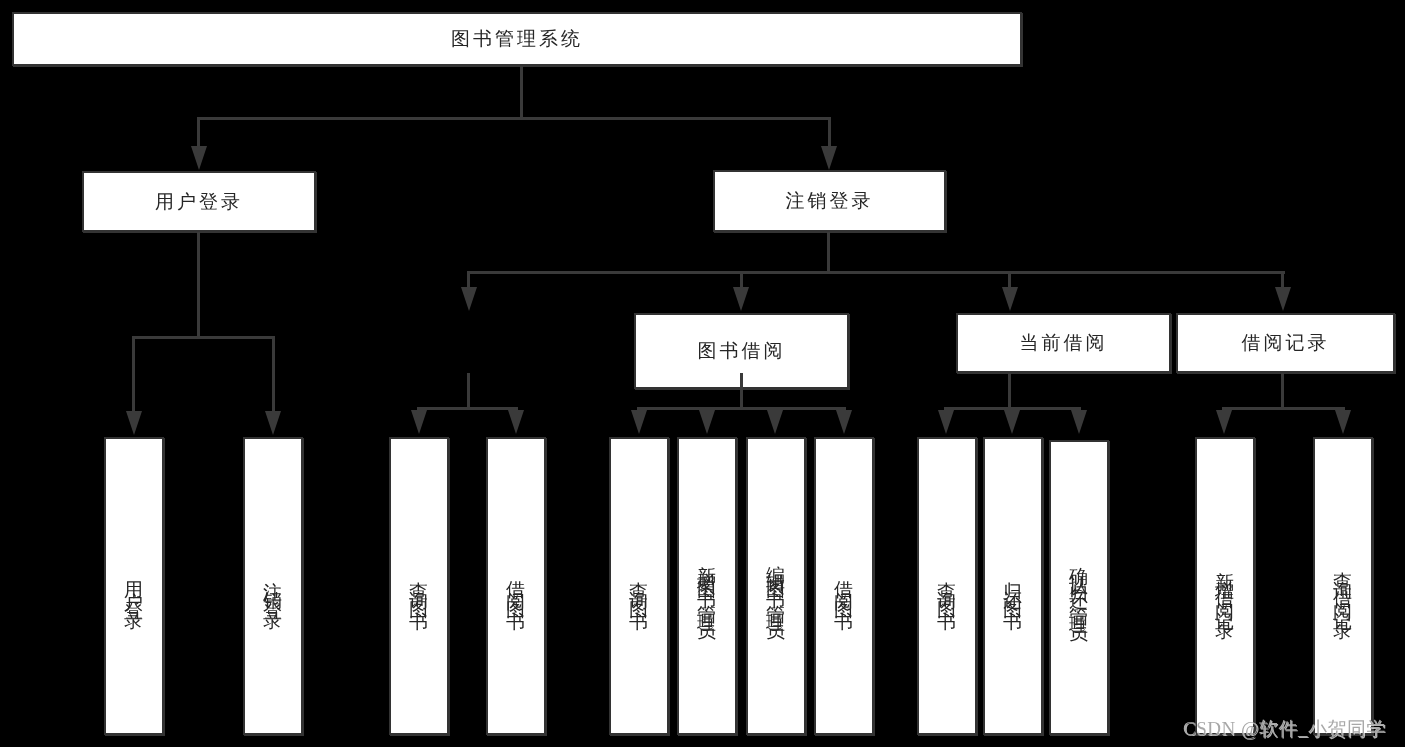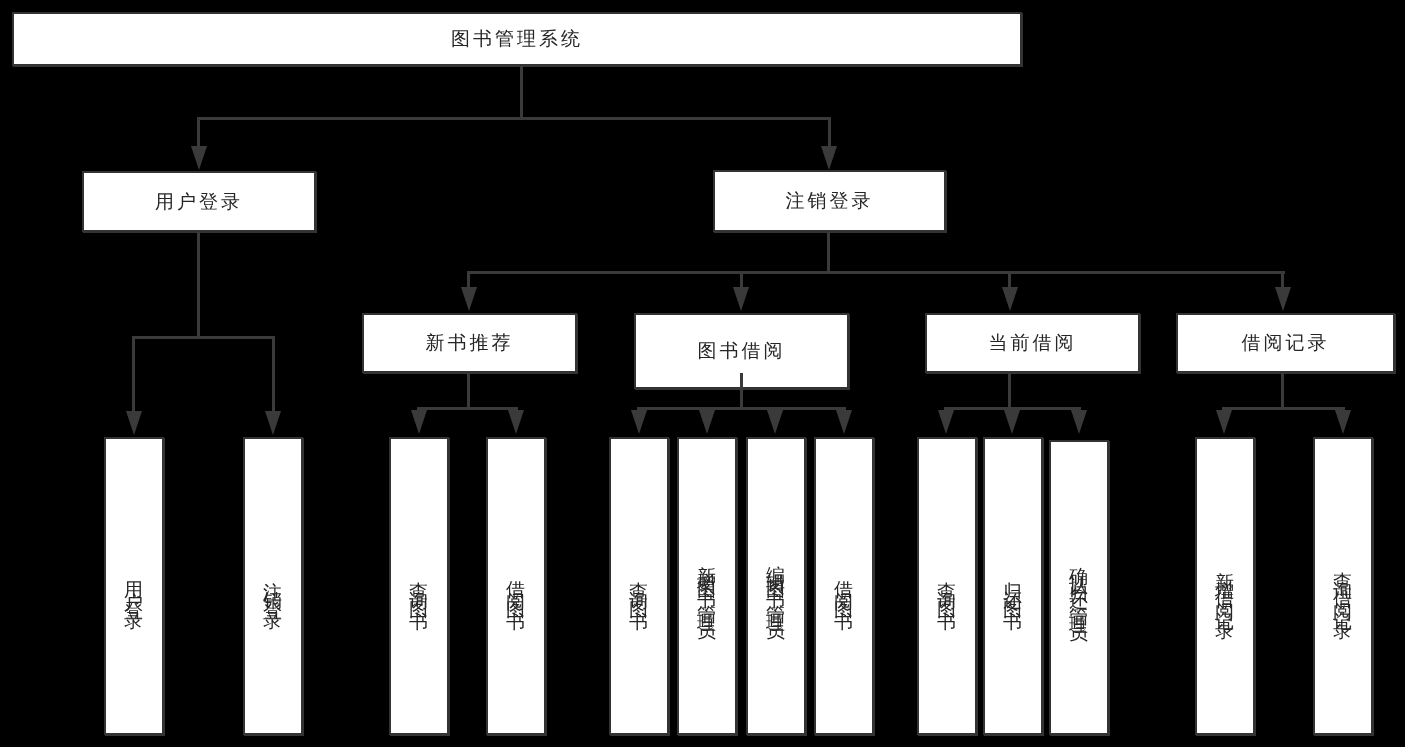--- a/index.html
+++ b/index.html
@@ -86,27 +86,24 @@
   <div class="line" style="left:467px;top:271px;width:818px;height:3px"></div>
   <div class="line" style="left:467px;top:271px;width:3px;height:17px"></div>
   <div class="arrow" style="left:461px;top:287px"></div>
   <div class="line" style="left:740px;top:271px;width:3px;height:17px"></div>
   <div class="arrow" style="left:733px;top:287px"></div>
   <div class="line" style="left:1008px;top:271px;width:3px;height:17px"></div>
   <div class="arrow" style="left:1002px;top:287px"></div>
   <div class="line" style="left:1281px;top:271px;width:3px;height:17px"></div>
   <div class="arrow" style="left:1275px;top:287px"></div>
 
-  <div class="box" style="left:362px;top:313px;width:215px;height:60px">
-    <span class="hlabel">新书推荐</span>
-  </div>
   <div class="box" style="left:634px;top:313px;width:215px;height:76px">
     <span class="hlabel">图书借阅</span>
   </div>
-  <div class="box" style="left:925px;top:313px;width:215px;height:60px">
+  <div class="box" style="left:956px;top:313px;width:215px;height:60px">
     <span class="hlabel">当前借阅</span>
   </div>
   <div class="box" style="left:1176px;top:313px;width:219px;height:60px">
     <span class="hlabel">借阅记录</span>
   </div>
 
   <div class="line" style="left:467px;top:373px;width:3px;height:37px"></div>
   <div class="line" style="left:417px;top:407px;width:101px;height:3px"></div>
   <div class="arrow" style="left:411px;top:410px"></div>
   <div class="arrow" style="left:508px;top:410px"></div>
@@ -166,14 +163,15 @@
     <span class="vlabel" style="letter-spacing:8px">确认归还（管理员）</span>
   </div>
 
   <div class="box" style="left:1195px;top:437px;width:60px;height:298px">
     <span class="vlabel">新增借阅记录</span>
   </div>
   <div class="box" style="left:1313px;top:437px;width:60px;height:298px">
     <span class="vlabel">查询借阅记录</span>
   </div>
 
+  <div class="watermark">CSDN @软件_小贺同学</div>
 
 </div>
 
 </body></html>

